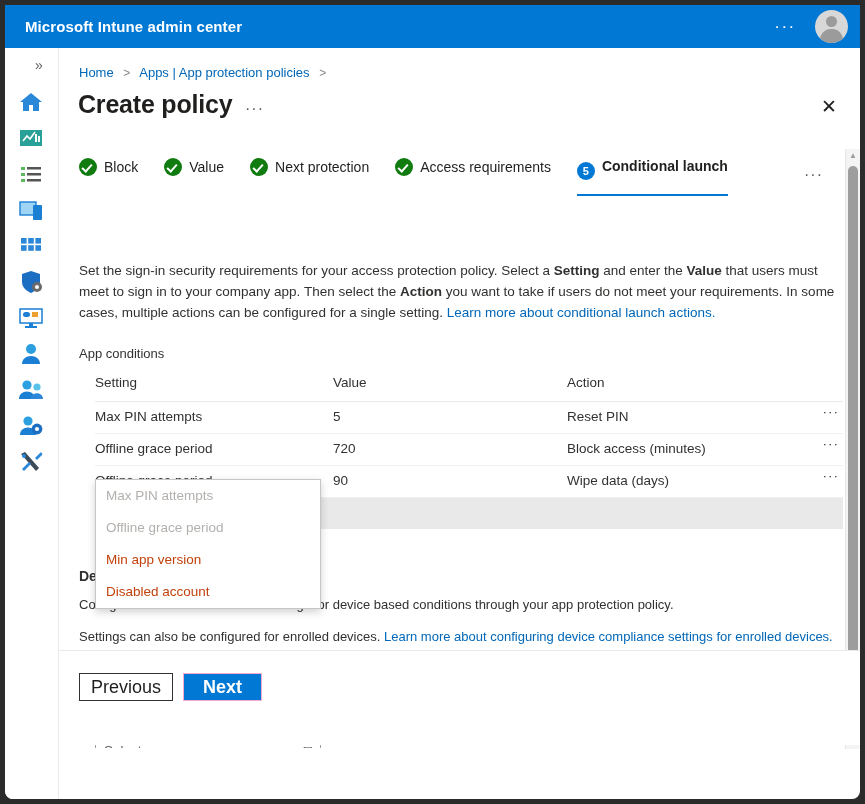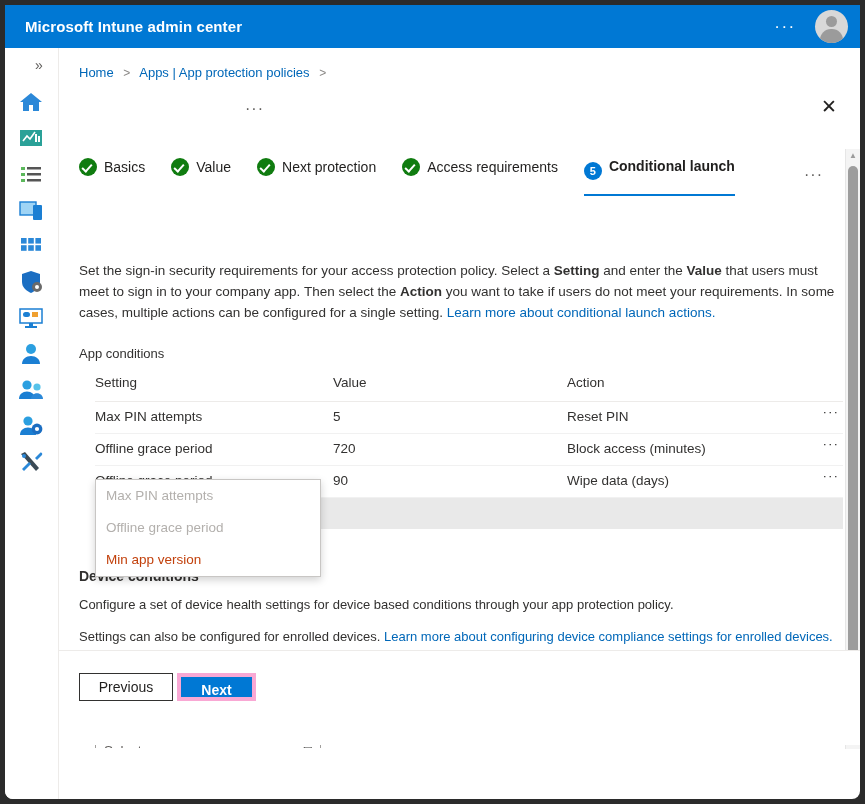--- a/index.html
+++ b/index.html
@@ -141,25 +141,25 @@
   .dd-item{height:32px;line-height:32px;padding-left:10px;font-size:13.5px;color:#c2410c;}
   .dd-item.disabled{color:#b3b0ad;}
   .dd-item.hl{background:#f3f2f1;}
 
   
   .footer{
     position:absolute;left:0;bottom:0;width:801px;height:94px;background:#ffffff;
     border-top:1px solid #edebe9;
   }
   .btn{
-    position:absolute;top:22px;height:28px;font-size:14px;box-sizing:border-box;
+    position:absolute;top:22px;height:28px;font-size:18px;box-sizing:border-box;
     line-height:26px;text-align:center;
   }
   .btn.prev{left:20px;width:94px;border:1px solid #323130;background:#ffffff;color:#201f1e;}
-  .btn.next{left:118px;width:79px;background:#0078d4;color:#ffffff;border:4px solid #f9a8d4;font-weight:600;}
+  .btn.next{left:124px;width:79px;background:#0078d4;color:#ffffff;border:1px solid #f9a8d4;font-weight:600;}
 </style>
 </head>
 <body>
 
 <div class="window">
 
   <div class="topbar">
     <div class="title">Microsoft Intune admin center</div>
     <div class="ellipsis">···</div>
     <div class="avatar">
@@ -294,28 +294,29 @@
 
   <div class="content">
 
     <div class="breadcrumb">
       <a href="#">Home</a>
       <span class="sep">&gt;</span>
       <a href="#">Apps | App protection policies</a>
       <span class="sep">&gt;</span>
     </div>
 
+    <div class="page-title">Create policy</div>
     <div class="title-ellipsis">···</div>
     <div class="close-x">✕</div>
 
     <div class="scrollwrap">
 
       <div class="tabs">
         <div class="tab">
-          <span class="badge done"></span><span class="lbl">Basics</span>
+          <span class="badge done"></span><span class="lbl">Block</span>
         </div><div class="tab">
           <span class="badge done"></span><span class="lbl">Value</span>
         </div><div class="tab">
           <span class="badge done"></span><span class="lbl">Next protection</span>
         </div><div class="tab">
           <span class="badge done"></span><span class="lbl">Access requirements</span>
         </div><div class="tab active">
           <span class="badge num">5</span><span class="lbl">Conditional launch</span>
         </div>
       </div>
@@ -382,20 +383,21 @@
             <span class="txt">Select one</span>
             <span class="chev">▽</span>
           </div>
         </div>
       </div>
 
       <div class="dropdown">
         <div class="dd-item disabled">Max PIN attempts</div>
         <div class="dd-item disabled">Offline grace period</div>
         <div class="dd-item">Min app version</div>
+        <div class="dd-item">Disabled account</div>
       </div>
 
     </div>
 
     <div class="scrollbar">
       <div class="arrow up">▲</div>
       <div class="thumb"></div>
       <div class="arrow dn">▼</div>
     </div>
 

